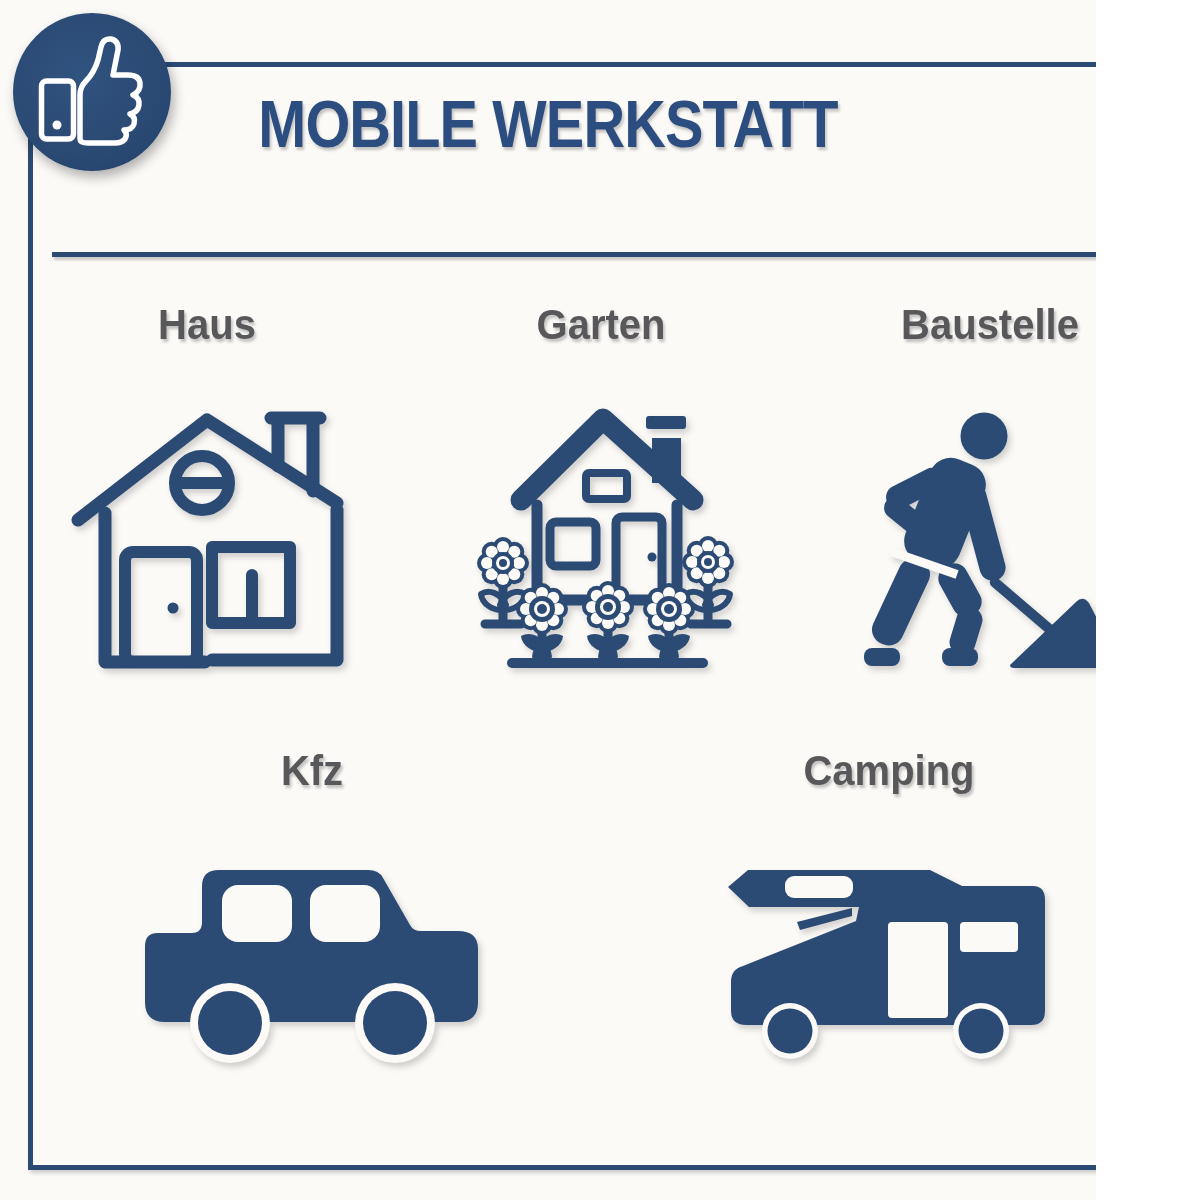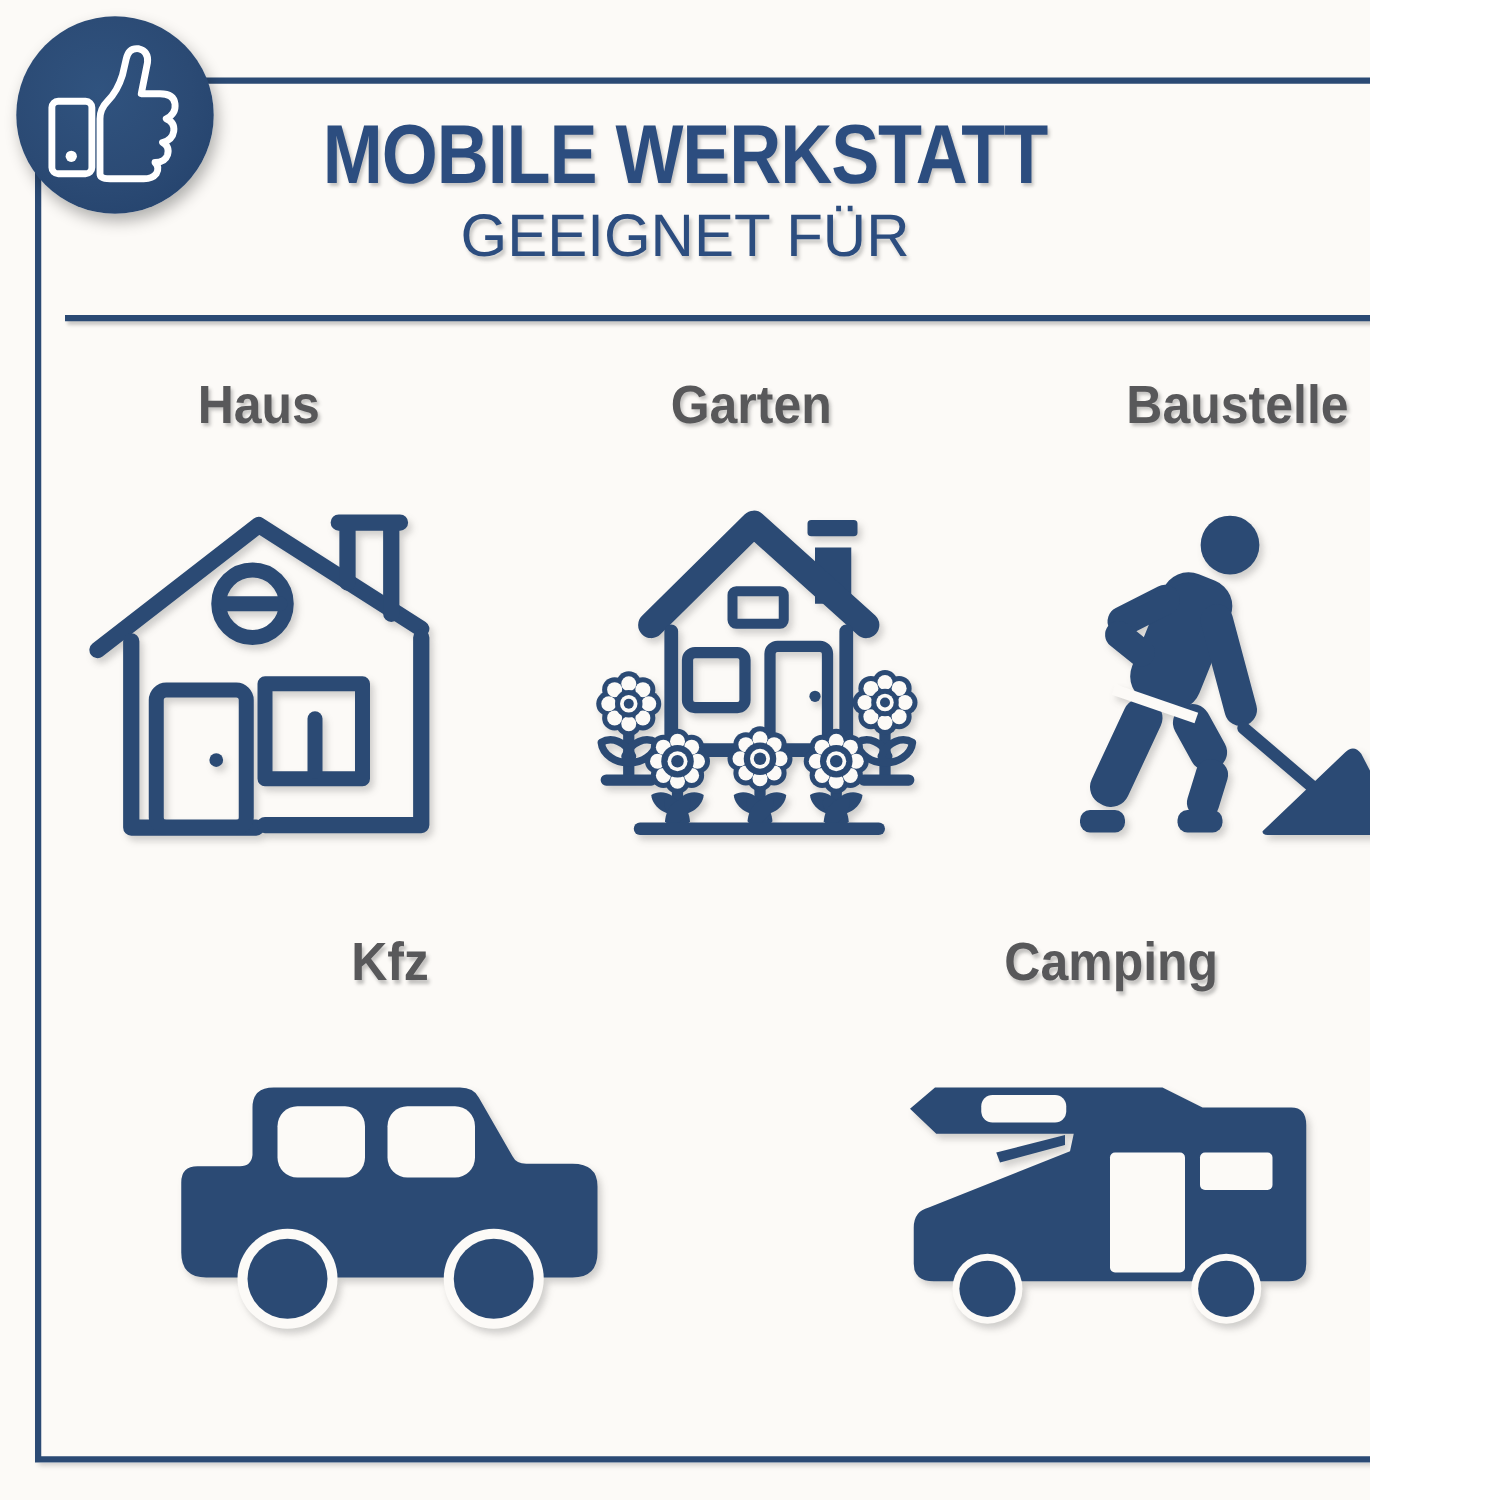--- a/index.html
+++ b/index.html
@@ -75,21 +75,20 @@
     <svg width="158" height="158" viewBox="0 0 158 158">
       <g fill="none" stroke="#ffffff" stroke-width="5.5" stroke-linecap="round" stroke-linejoin="round">
         <rect x="28.5" y="68" width="32" height="58" rx="5"></rect>
         <path d="M67,126 L67,82 Q67,74 73,68 Q81,60 85,47 L88,34 Q90,25 98,26 Q106,28 105,37 L100,62 L115,62 Q126,62 127,70 Q128,78 120,82 Q127,85 126,92 Q125,99 117,101 Q123,104 121,111 Q119,117 111,117 Q115,121 112,126 Q109,130 102,130 L75,130 Q67,130 67,126 Z"></path>
       </g>
       <circle cx="44" cy="112" r="4.5" fill="#ffffff"></circle>
     </svg>
   </div>
 
   <div class="title">MOBILE WERKSTATT</div>
-  <div class="subtitle">GEEIGNET FÜR</div>
   <div class="divider"></div>
 
   <div class="cell-label" style="left:57px;top:303px">Haus</div>
   <div class="cell-label" style="left:451px;top:303px">Garten</div>
   <div class="cell-label" style="left:840px;top:303px">Baustelle</div>
 
   <svg class="icon" style="left:60px;top:398px" width="300" height="285" viewBox="0 0 300 285">
     <g class="ln" stroke-width="13">
       <path d="M18,122 L147,22 L277,105"></path>
       <path d="M211,20 H260 M218,24 V68 M253,24 V93"></path>

